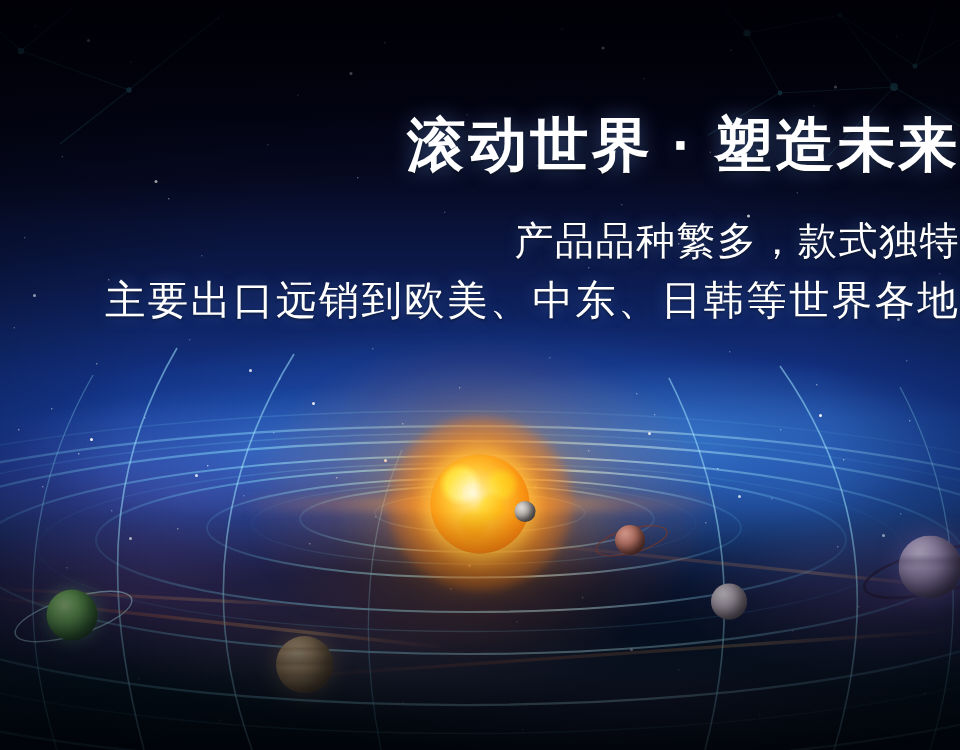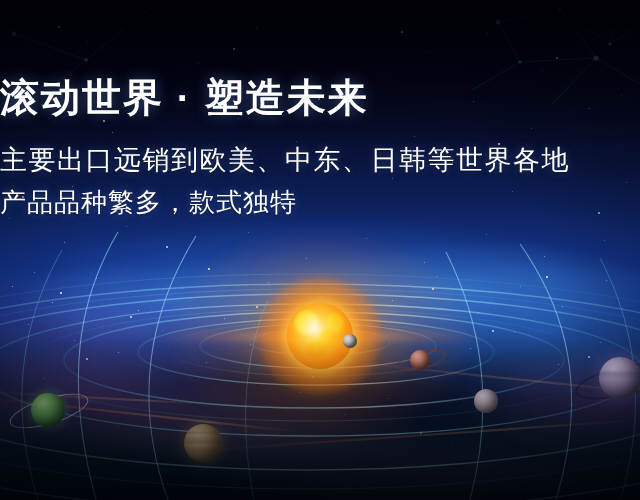--- a/index.html
+++ b/index.html
@@ -252,21 +252,21 @@
     border-style: solid;
     background: transparent;
   }
 
   
   .text-block {
     position: absolute;
     left: 0;
     top: 0;
     width: 640px;
-    text-align: left;
+    text-align: right;
   }
   .title {
     margin: 0;
     padding-top: 76px;
     font-size: 39px;
     font-weight: bold;
     color: #ffffff;
     letter-spacing: 2px;
     line-height: 1.12;
     text-shadow: 0 0 14px rgba(120,170,255,.42), 0 1px 2px rgba(0,0,0,.65);
@@ -438,18 +438,18 @@
            linear-gradient(to bottom, rgba(220,210,245,0) 30%, rgba(70,55,100,.25) 40%, rgba(220,210,245,0) 52%),
            radial-gradient(circle at 34% 28%, #d6cbe8 0%, #b3a3cd 30%, #8d7bab 60%, #584a77 88%, #33294a 100%);
          box-shadow: 0 0 14px 3px rgba(170,140,230,.25), inset -6px -5px 12px rgba(0,0,0,.5);"></div>
   </div>
 
   <div class="layer bg-vignette"></div>
 
   <div class="text-block">
     <h1 class="title">滚动世界 · 塑造未来</h1>
     <div class="sub-wrap">
+      <p class="sub-line">产品品种繁多，款式独特</p>
       <p class="sub-line wide">主要出口远销到欧美、中东、日韩等世界各地</p>
-      <p class="sub-line">产品品种繁多，款式独特</p>
     </div>
   </div>
 
 </div>
 
 </body></html>

